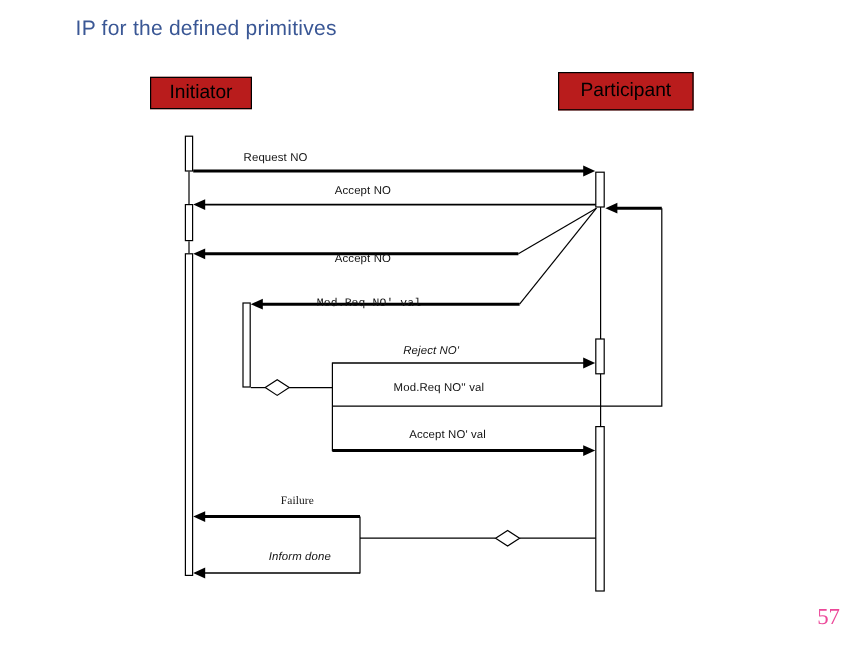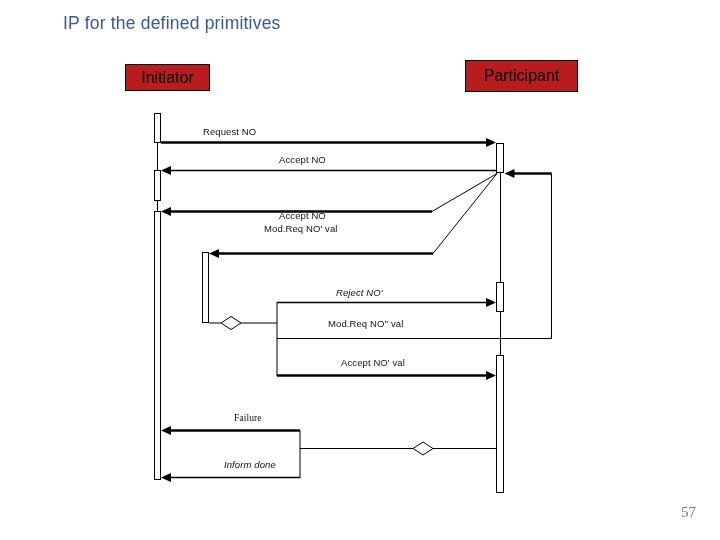--- a/index.html
+++ b/index.html
@@ -17,28 +17,28 @@
     border:1.5px solid #000;background:#b91c1c;font-size:16px;color:#000;box-sizing:border-box;
   }
   #init-head{left:125px;top:64px;width:85px;height:27px;}
   #part-head{left:465px;top:60px;width:113px;height:32px;}
   .msg-label{
     position:absolute;font-size:9.5px;color:#111;white-space:nowrap;letter-spacing:0.1px;padding-left:16px;
   }
   #lbl-request    {left:187px;top:126px;}
   #lbl-reject     {left:263px;top:154px;}
   #lbl-accept     {left:263px;top:194px;margin-top:16px;}
-  #lbl-modreq1    {left:248px;top:223px;}
+  #lbl-modreq1    {left:248px;top:247px;font-family:Liberation Mono, monospace;}
   #lbl-reject2    {left:320px;top:287px;font-style:italic;}
   #lbl-modreq2    {left:312px;top:318px;}
   #lbl-acceptval  {left:325px;top:357px;}
   #lbl-failure    {left:218px;top:413px;font-family:Liberation Serif, serif;}
   #lbl-inform     {left:208px;top:459px;font-style:italic;}
   .page-num{
-    position:absolute;left:681px;top:504px;font-size:15px;color:#737373;
+    position:absolute;left:681px;top:504px;font-size:19px;color:#ec4899;
     font-family:"Liberation Serif",serif;
   }
 </style>
 </head>
 <body>
 
 <div id="slide">
 
   <svg id="diagram-svg" width="720" height="540" viewBox="0 0 720 540">
 

